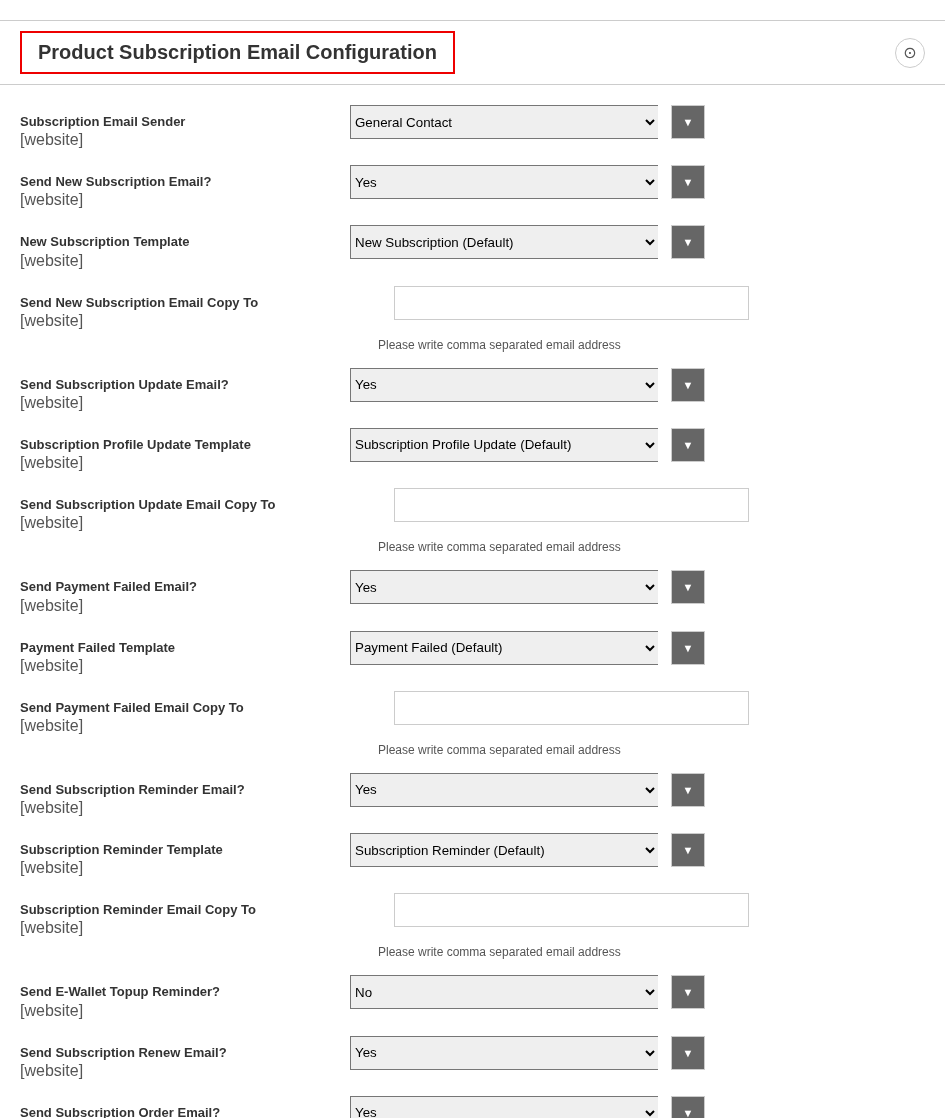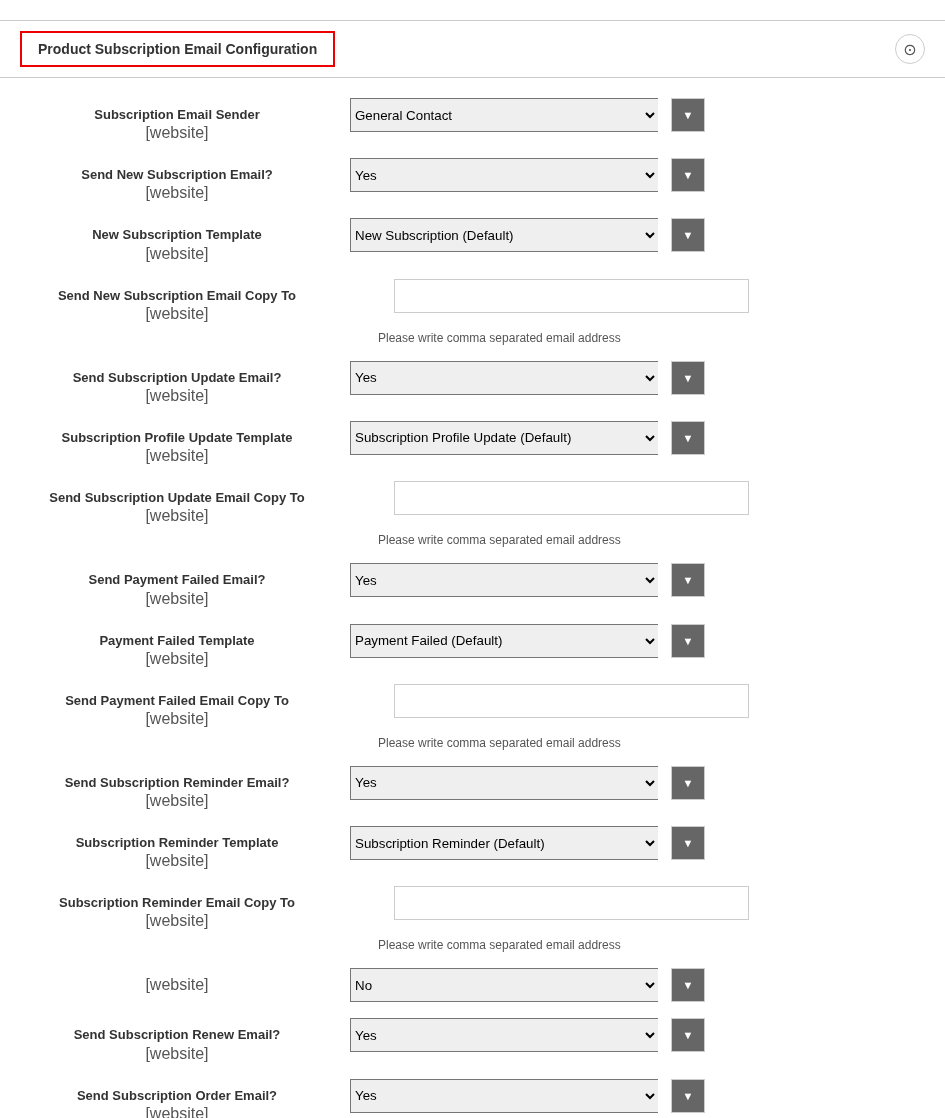--- a/index.html
+++ b/index.html
@@ -27,21 +27,21 @@
       border-bottom: 1px solid #ccc;
     }
 
     .section-title-box {
       border: 2px solid #e00;
       padding: 8px 16px;
       display: inline-block;
     }
 
     .section-title {
-      font-size: 14px;
+      font-size: 20px;
       font-weight: bold;
       color: #333;
     }
 
     .collapse-icon {
       width: 30px;
       height: 30px;
       border: 1px solid #ccc;
       border-radius: 50%;
       display: flex;
@@ -63,21 +63,21 @@
     }
 
     .form-row.with-hint {
       margin-bottom: 4px;
       gap: 44px;
     }
 
     .label-col {
       width: 330px;
       min-width: 330px;
-      text-align: center;
+      text-align: left;
       padding-right: 16px;
       padding-top: 8px;
     }
 
     .label-main {
       font-weight: bold;
       font-size: 13px;
       display: block;
       line-height: 1.4;
     }
@@ -354,20 +354,21 @@
         <input type="text" class="form-input" value="" style="">
       </div>
     </div>
     <div class="hint-row">
       <div class="hint-offset"></div>
       <span class="hint-text">Please write comma separated email address</span>
     </div>
 
     <div class="form-row">
       <div class="label-col">
+        <span class="label-main">Send E-Wallet Topup Reminder?</span>
         <span class="label-sub">[website]</span>
       </div>
       <div class="input-col">
         <div class="select-wrapper">
           <select>
             <option>No</option>
             <option>Yes</option>
           </select>
           <div class="select-arrow"></div>
         </div>

